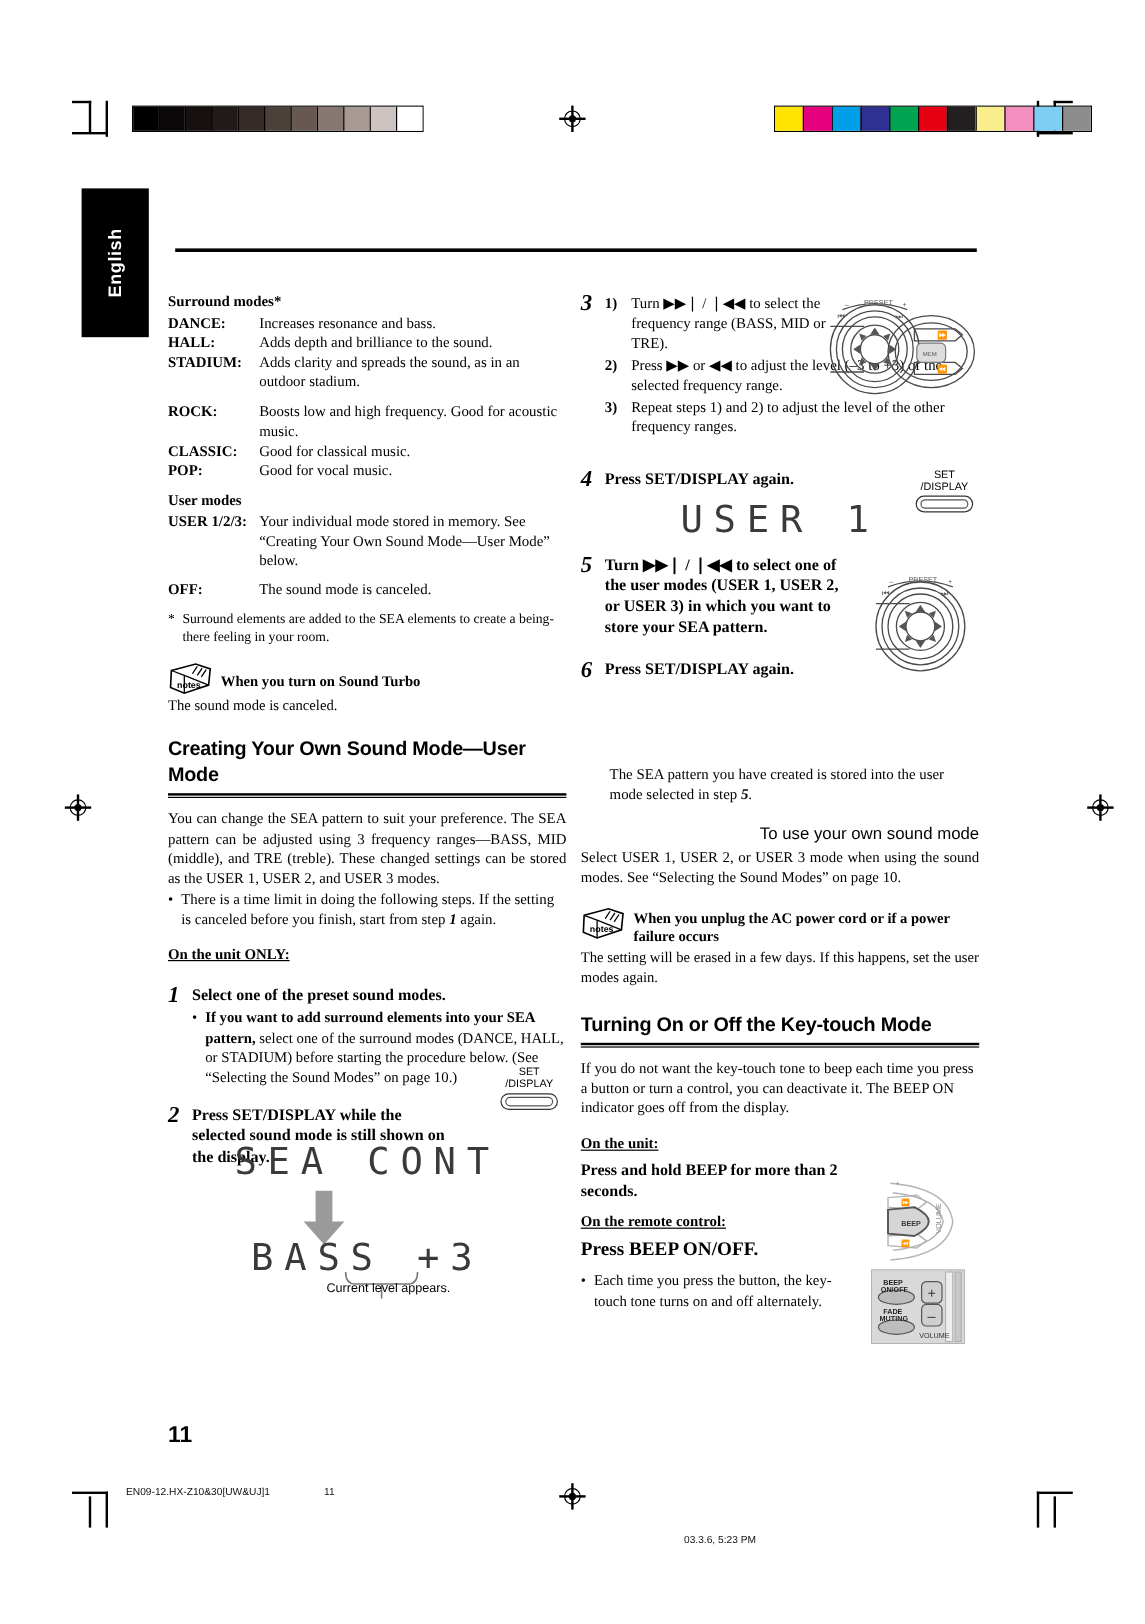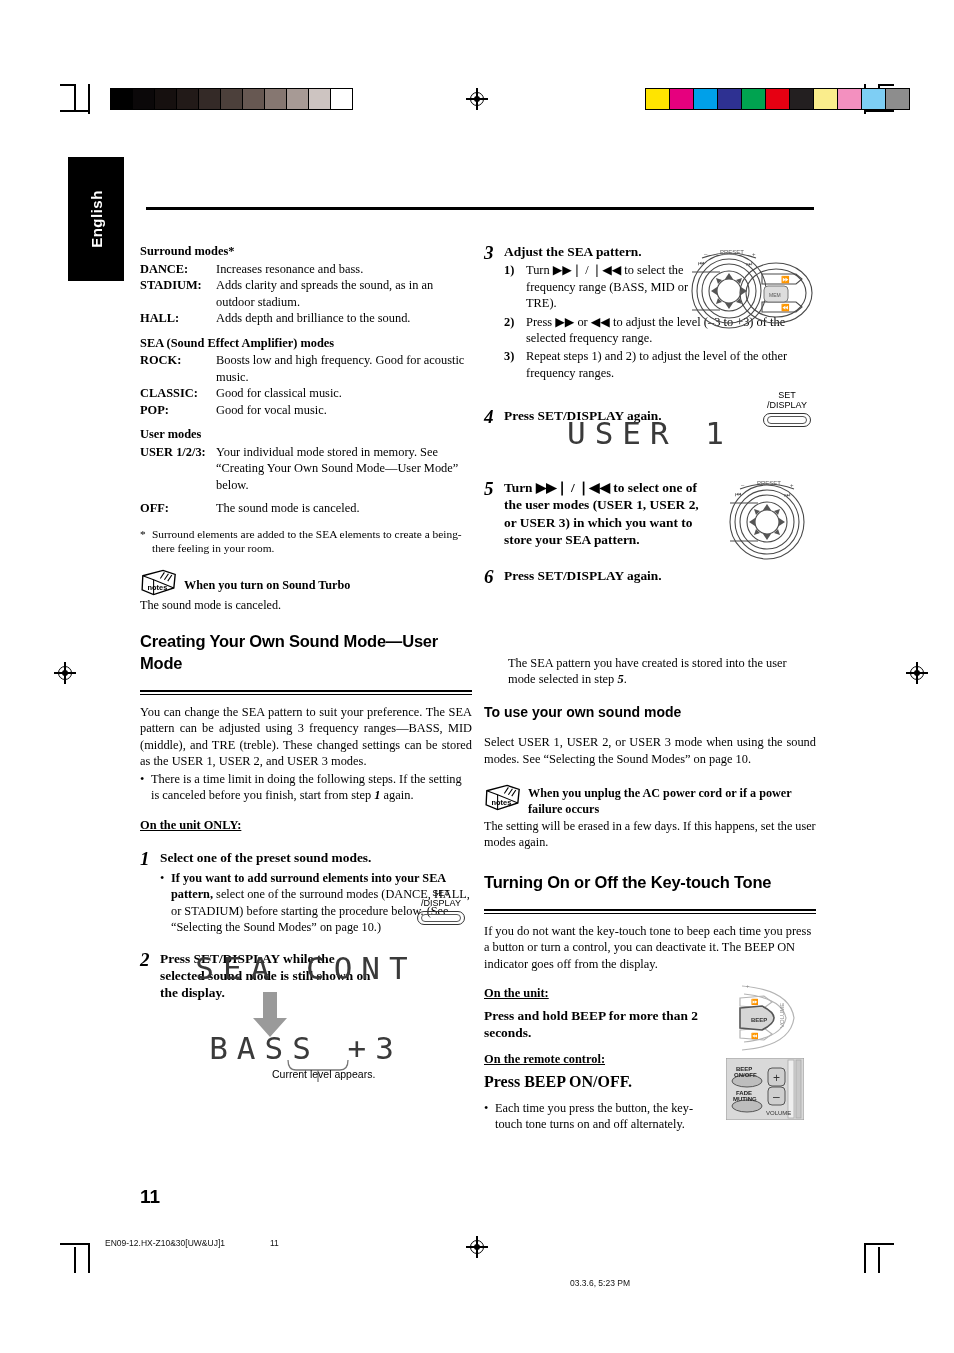--- a/index.html
+++ b/index.html
@@ -161,34 +161,35 @@
 
   
   .section {
     margin-top: 18px;
   }
   .section-title {
     font-family: "Liberation Sans", sans-serif;
     font-weight: bold;
     font-size: 16.5px;
     letter-spacing: -0.2px;
-    padding-bottom: 15px;
+    padding-bottom: 3px;
   }
   .section-rule {
     border-top: 2.6px solid #000;
     border-bottom: 1px solid #000;
     height: 1.6px;
     margin-bottom: 9px;
   }
   .sub-title {
     font-family: "Liberation Sans", sans-serif;
-    font-weight: bold;
+    font-weight: normal;
     font-size: 14px;
     margin-top: 15px;
-    margin-bottom: 13px;
+    margin-bottom: 2px;
+    text-align: right;
   }
 
   p.body { margin: 0 0 0 0; text-align: justify; }
   .bullet {
     display: flex;
     margin-top: 1px;
   }
   .bullet .dot { width: 11px; flex: 0 0 11px; }
   .bullet .txt { flex: 1 1 auto; }
 
@@ -366,33 +367,32 @@
 
   <div class="col col-left">
 
     <div class="deflist">
       <div class="def-head">Surround modes*</div>
       <div class="def-row">
         <div class="def-term">DANCE:</div>
         <div class="def-desc">Increases resonance and bass.</div>
       </div>
       <div class="def-row">
+        <div class="def-term">HALL:</div>
+        <div class="def-desc">Adds depth and brilliance to the sound.</div>
+      </div>
+      <div class="def-row">
         <div class="def-term">STADIUM:</div>
         <div class="def-desc">Adds clarity and spreads the sound, as in an outdoor stadium.</div>
       </div>
-      <div class="def-row">
-        <div class="def-term">HALL:</div>
-        <div class="def-desc">Adds depth and brilliance to the sound.</div>
-      </div>
     </div>
 
     <div class="gap-sm"></div>
 
     <div class="deflist">
-      <div class="def-head">SEA (Sound Effect Amplifier) modes</div>
       <div class="def-row">
         <div class="def-term">ROCK:</div>
         <div class="def-desc">Boosts low and high frequency. Good for acoustic music.</div>
       </div>
       <div class="def-row">
         <div class="def-term">CLASSIC:</div>
         <div class="def-desc">Good for classical music.</div>
       </div>
       <div class="def-row">
         <div class="def-term">POP:</div>
@@ -485,21 +485,20 @@
     <path d="M2 2 Q2 12 10 12 L54 12 Q62 12 62 2" fill="none" stroke="#777" stroke-width="1.3"></path>
     <path d="M32 12 L32 24" stroke="#777" stroke-width="1.3"></path>
   </svg>
   <div class="caption-small" style="left:272px;top:1068px;">Current level appears.</div>
 
   <div class="col col-right">
 
     <div class="step" style="margin-top:0;">
       <div class="step-num">3</div>
       <div class="step-body">
-        <div class="step-title">Adjust the SEA pattern.</div>
         <div class="substep" style="width:196px;">
           <div class="lbl">1)</div>
           <div class="txt">Turn ▶▶❘ / ❘◀◀ to select the frequency range (BASS, MID or TRE).</div>
         </div>
         <div class="substep">
           <div class="lbl">2)</div>
           <div class="txt">Press ▶▶ or ◀◀ to adjust the level (–3 to +3) of the selected frequency range.</div>
         </div>
         <div class="substep">
           <div class="lbl">3)</div>
@@ -548,21 +547,21 @@
             <path d="M36 5 L30 14 M42 7 L36 16 M47 9 L41 18" stroke="#000" stroke-width="1.6" fill="none"></path>
             <text x="11" y="31" font-family="Liberation Sans, sans-serif" font-size="11" font-weight="bold">notes</text>
           </svg>
         </div>
         <div class="note-title" style="padding-top:2px;">When you unplug the AC power cord or if a power failure occurs</div>
       </div>
       <div class="note-body">The setting will be erased in a few days. If this happens, set the user modes again.</div>
     </div>
 
     <div class="section" style="margin-top:22px;">
-      <div class="section-title">Turning On or Off the Key-touch Tone</div>
+      <div class="section-title">Turning On or Off the Key-touch Mode</div>
       <div class="section-rule"></div>
       <p class="body" style="text-align:left;">If you do not want the key-touch tone to beep each time you press a button or turn a control, you can deactivate it. The BEEP ON indicator goes off from the display.</p>
       <div class="underline-head">On the unit:</div>
       <div class="step-title" style="width:216px;font-size:13.4px;">Press and hold BEEP for more than 2 seconds.</div>
       <div class="underline-head" style="margin-top:9px;">On the remote control:</div>
       <div class="step-title" style="font-size:16px;">Press BEEP ON/OFF.</div>
       <div class="step-bullet" style="width:216px;margin-top:7px;">
         <div class="dot">•</div>
         <div>Each time you press the button, the key-touch tone turns on and off alternately.</div>
       </div>

